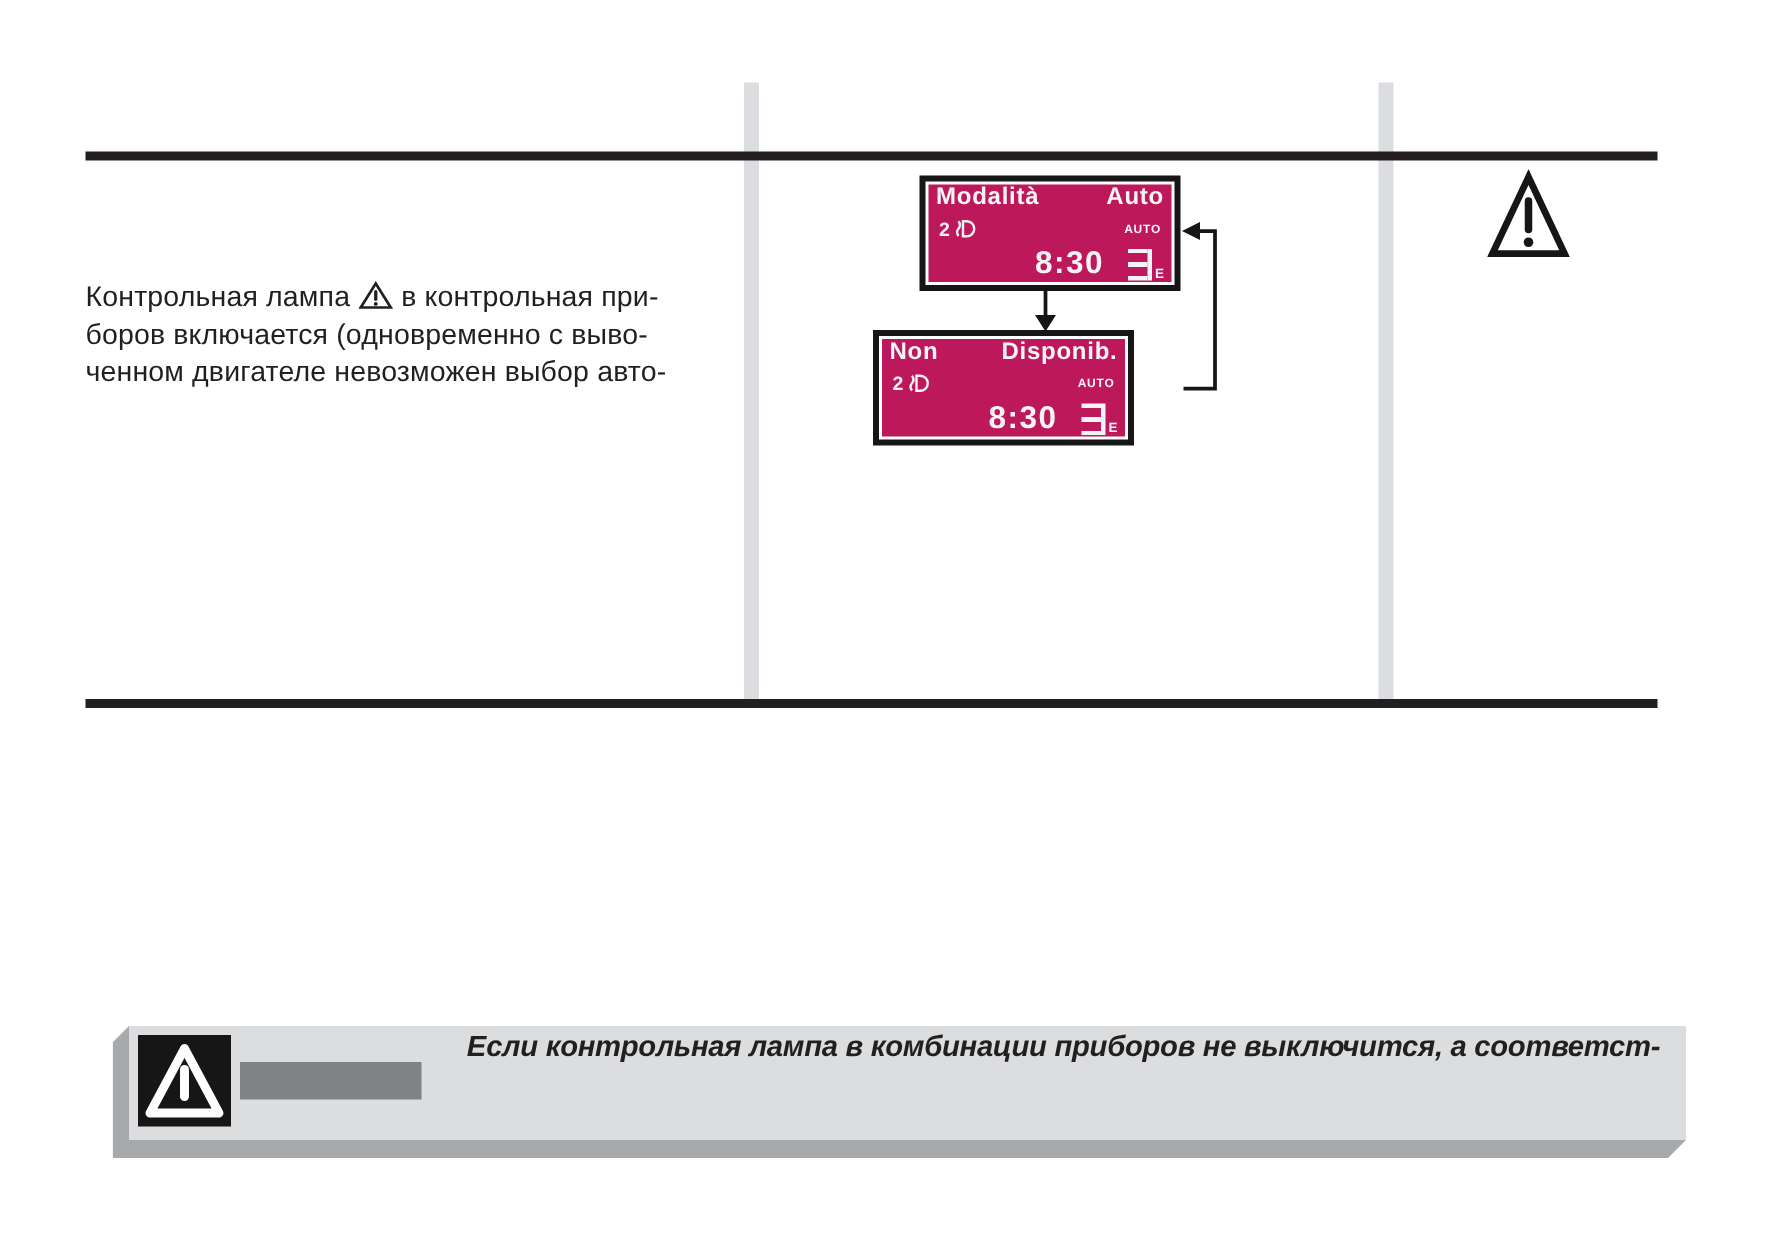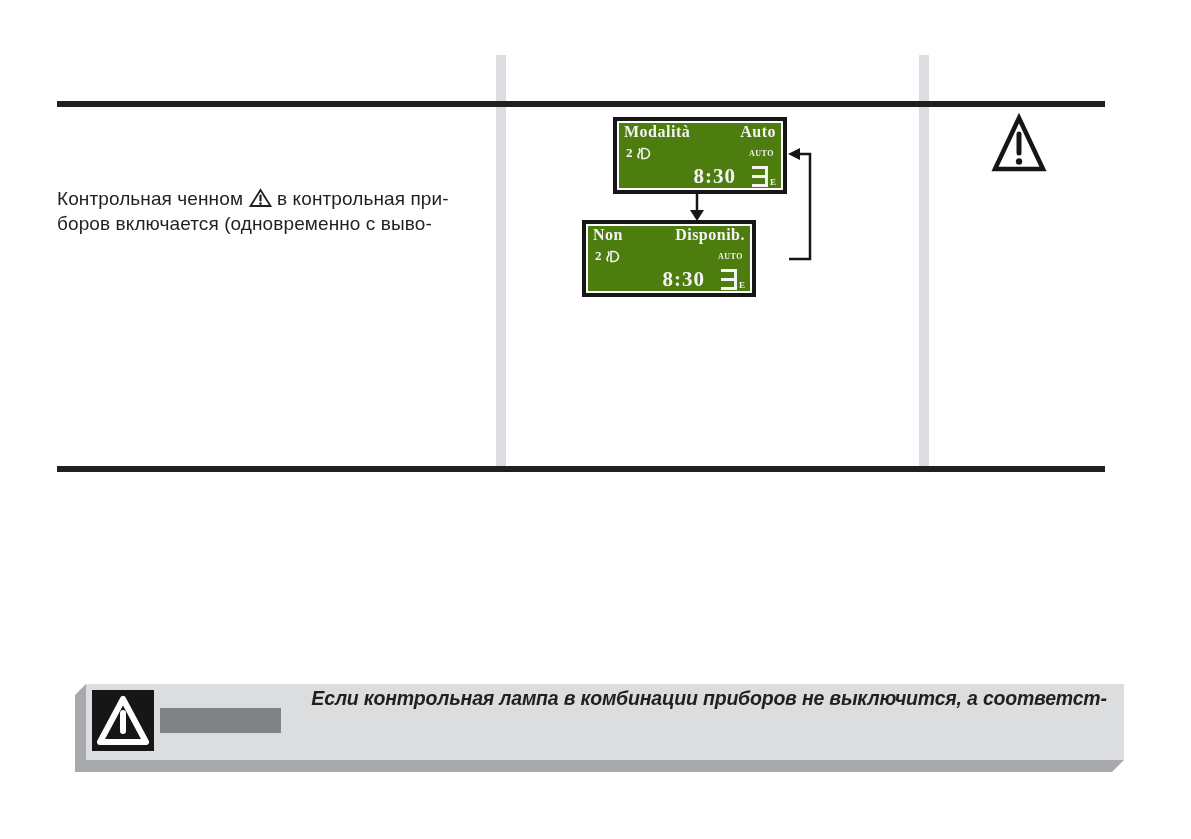--- a/index.html
+++ b/index.html
@@ -18,22 +18,22 @@
   
   .paragraph{position:absolute;left:57px;top:186px;width:440px;
     font-size:19px;line-height:25px;letter-spacing:0.1px;white-space:nowrap;}
   .paragraph .gap{margin-top:22px;}
   .inline-tri{vertical-align:-3px;margin:0 5px 0 6px;}
   
   .lcd{position:absolute;width:174px;height:77px;box-sizing:border-box;
     border:4px solid #161616;background:#ffffff;padding:2px;}
   .lcd-1{left:613px;top:117px;}
   .lcd-2{left:582px;top:220px;}
-  .lcd-screen{width:100%;height:100%;background:#4d7c0f;position:relative;
-    color:#f4f4f4;font-family:Liberation Serif, serif;font-weight:bold;}
+  .lcd-screen{width:100%;height:100%;background:#be185d;position:relative;
+    color:#f4f4f4;font-family:Liberation Sans, sans-serif;font-weight:bold;}
   .lcd-title{position:absolute;top:0px;left:5px;right:5px;display:flex;
     justify-content:space-between;font-size:16px;letter-spacing:0.5px;}
   .lcd-mid{position:absolute;top:22px;left:7px;right:7px;display:flex;
     justify-content:space-between;align-items:center;}
   .lcd-left{display:flex;align-items:center;gap:2px;font-size:13px;}
   .lcd-auto{font-size:8px;letter-spacing:0.5px;}
   .lcd-bottom{position:absolute;bottom:1px;left:7px;right:5px;display:flex;
     justify-content:flex-end;align-items:flex-end;}
   .lcd-time{font-size:21px;line-height:22px;margin-right:16px;letter-spacing:1px;}
   .seg3{display:inline-block;width:13px;height:21px;border-right:3px solid #f4f4f4;
@@ -60,26 +60,27 @@
 
 <div class="page">
 
   <div class="colbar colbar-1"></div>
   <div class="colbar colbar-2"></div>
 
   <div class="rule rule-top"></div>
   <div class="rule rule-bottom"></div>
 
   <div class="paragraph">
-    <div><span>Контрольная ченном</span><svg class="inline-tri" width="23" height="20" viewBox="0 0 23 20">
+    <div><span>Контрольная лампа</span><svg class="inline-tri" width="23" height="20" viewBox="0 0 23 20">
           <polygon points="11.5,2 21.5,18 1.5,18" fill="none" stroke="#231f20" stroke-width="1.8"></polygon>
           <line x1="11.5" y1="7.5" x2="11.5" y2="12.5" stroke="#231f20" stroke-width="2.2" stroke-linecap="round"></line>
           <circle cx="11.5" cy="15.6" r="1.3" fill="#231f20"></circle>
         </svg><span>в контрольная при-</span></div>
     <div>боров включается (одновременно с выво-</div>
+    <div>ченном двигателе невозможен выбор авто-</div>
   </div>
 
   <div class="lcd lcd-1">
     <div class="lcd-screen">
       <div class="lcd-title">
         <span>Modalità</span>
         <span>Auto</span>
       </div>
       <div class="lcd-mid">
         <span class="lcd-left">

